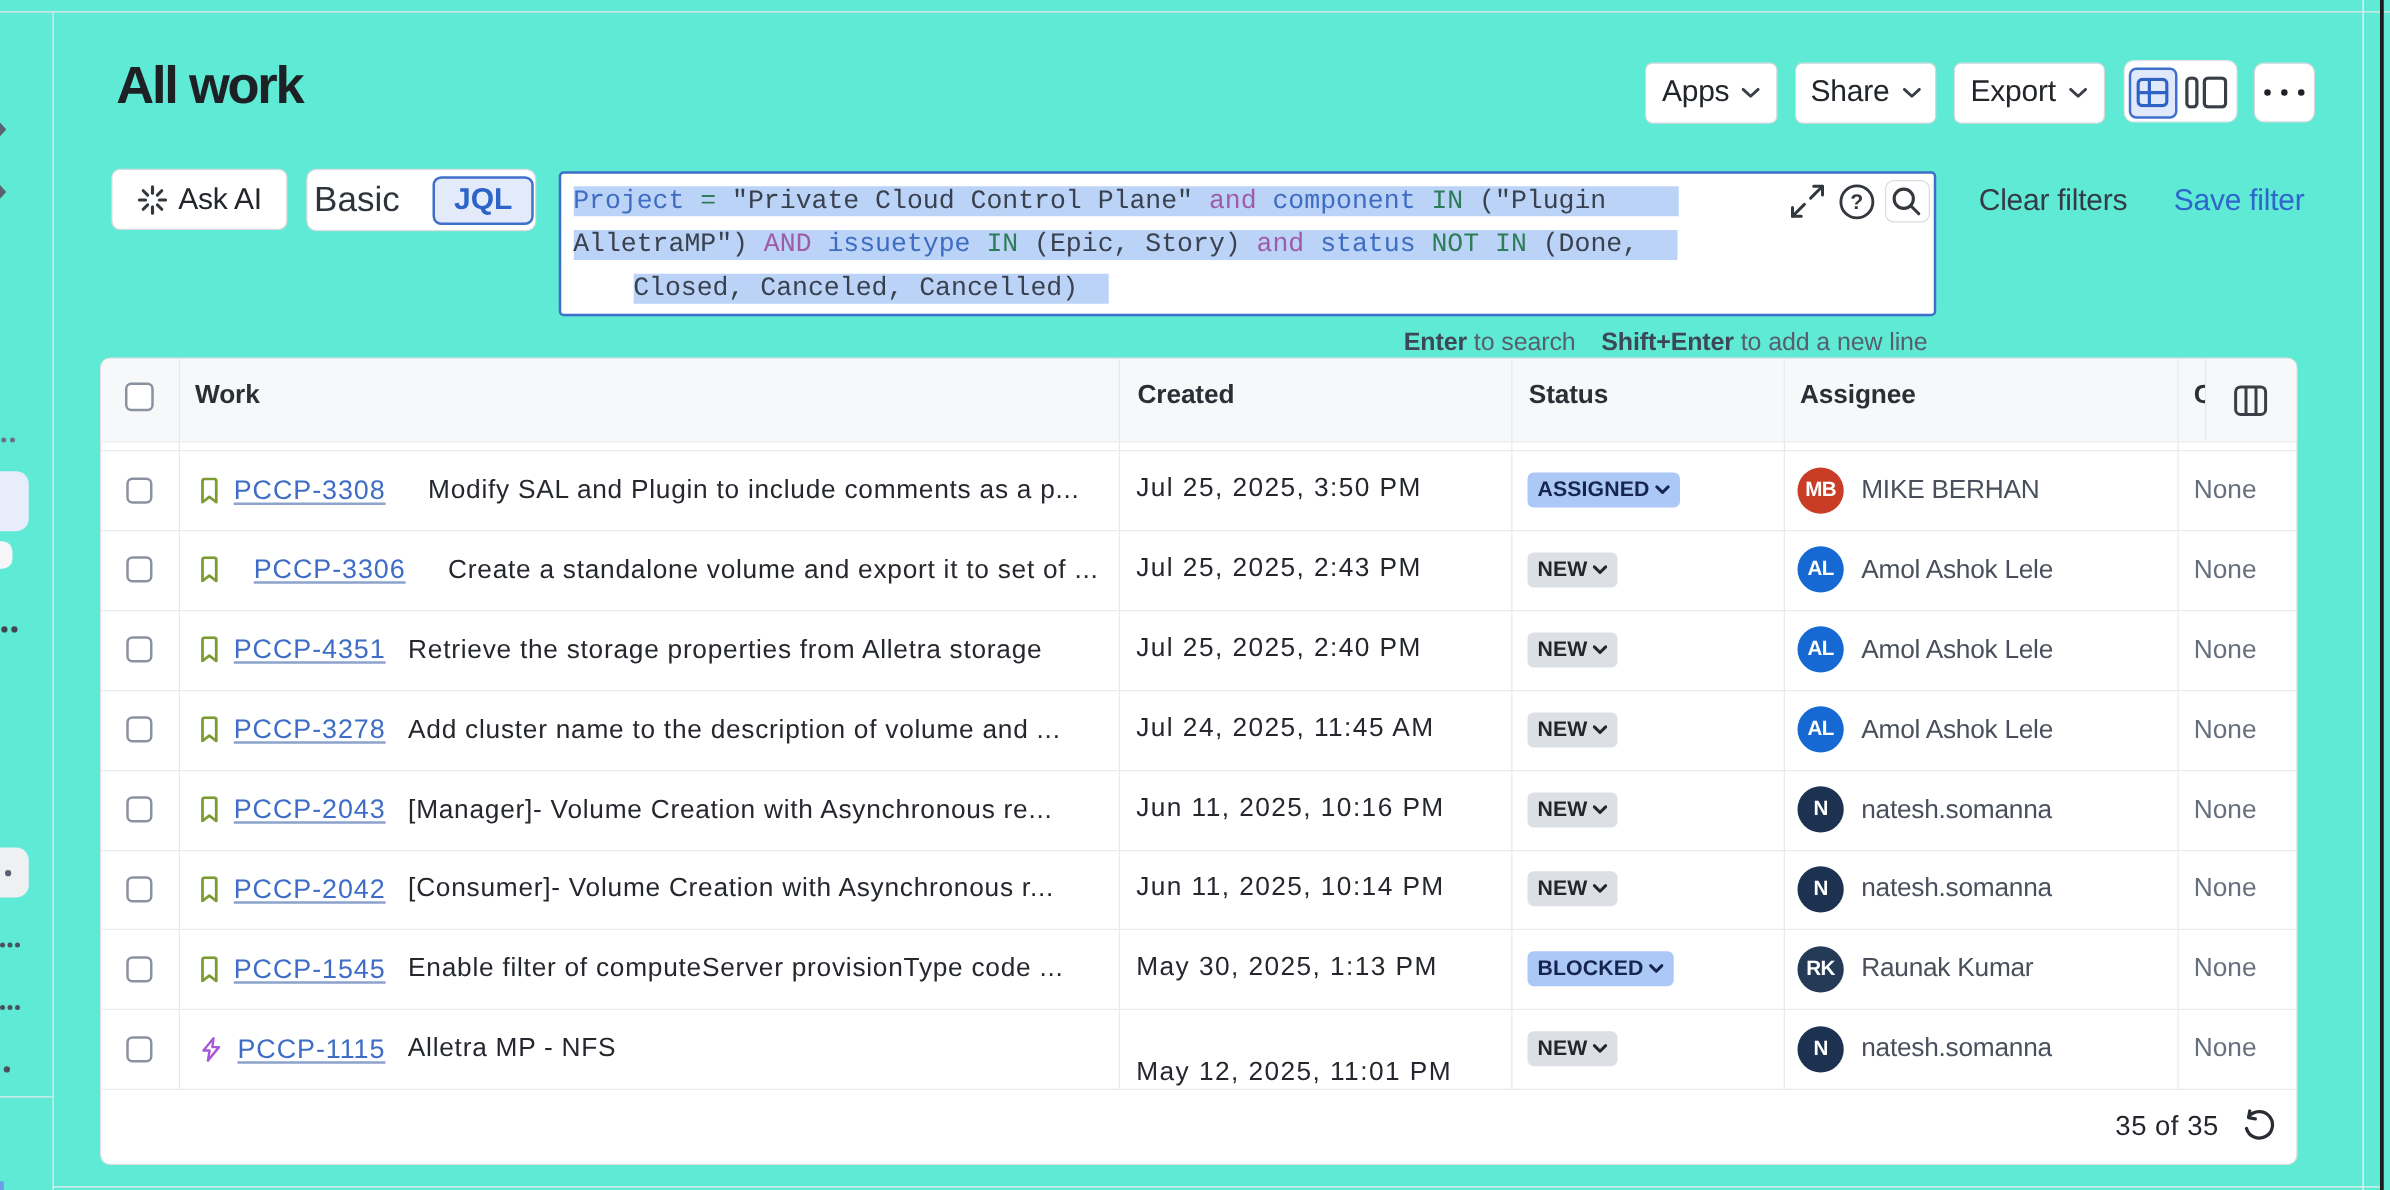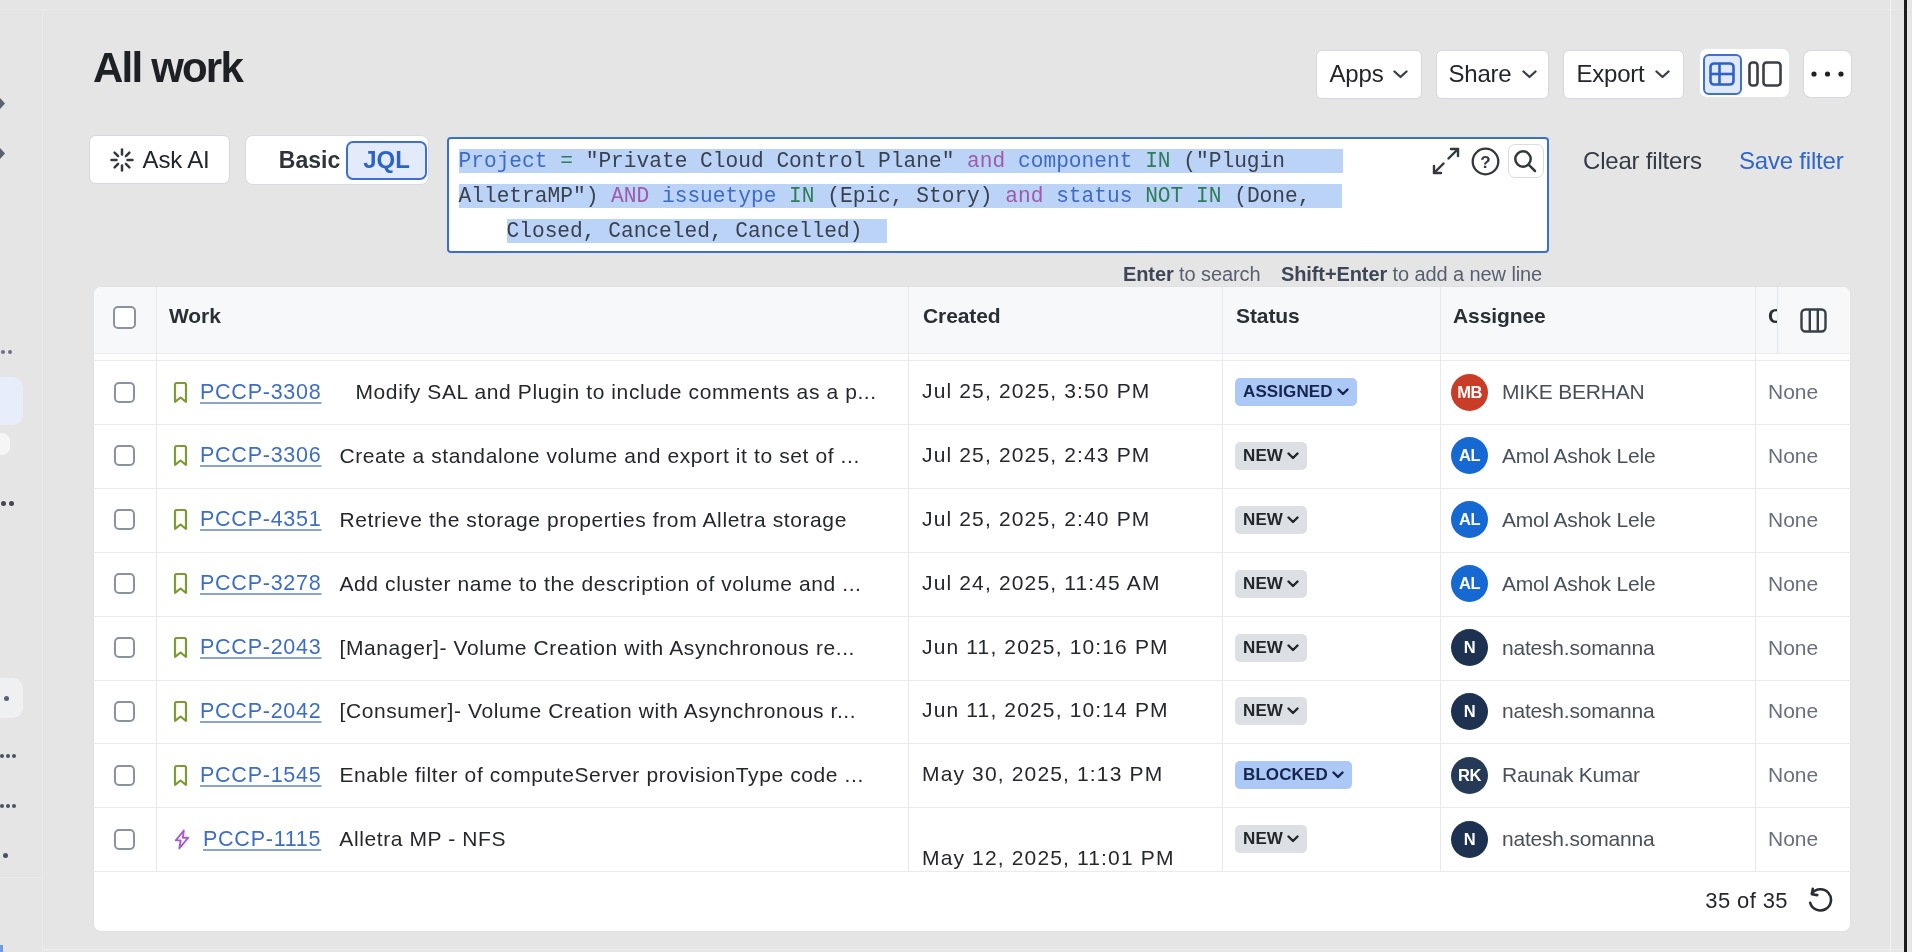--- a/index.html
+++ b/index.html
@@ -1,28 +1,28 @@
 <!DOCTYPE html>
 <html><head>
 <meta charset="utf-8">
 <style>
   * { margin:0; padding:0; box-sizing:border-box; }
   html,body { width:1912px; height:952px; background:#fff; overflow:hidden; }
   body { font-family:"Liberation Sans", sans-serif; color:#24272D; }
-  #page { position:relative; width:1912px; height:952px; background:#e5e5e5; overflow:hidden; }
+  #page { position:relative; width:1912px; height:952px; background:#5eead4; overflow:hidden; }
   .abs { position:absolute; }
   .hline { position:absolute; height:1px; background:#E8E9EB; }
   .vline { position:absolute; width:1px; background:#E8E9EB; }
   .btn { position:absolute; background:#fff; border:1.5px solid #D5D9DE; border-radius:6px;
          display:flex; align-items:center; justify-content:center; gap:10px;
          font-size:24px; font-weight:500; color:#22262B; letter-spacing:-0.2px; }
   h1 { position:absolute; left:93px; top:44px; font-size:42px; font-weight:700; color:#1D2125; letter-spacing:-1.8px; }
   .chev { width:15px; height:9px; }
   
-  #card { position:absolute; left:93px; top:286px; width:1758px; height:646px;
+  #card { position:absolute; left:80px; top:286px; width:1758px; height:646px;
           border:1.5px solid #DFE1E5; border-radius:8px; background:#fff; overflow:hidden; }
   .colsep { position:absolute; width:1px; background:#E7E9EC; top:0; }
   .rowline { position:absolute; left:0; width:100%; height:1px; background:#E9EBEE; }
   .hdrlab { position:absolute; font-size:21px; font-weight:700; color:#2A2E35; letter-spacing:-0.1px; margin-top:-5px; }
   .cb { position:absolute; width:21px; height:21px; border:2px solid #8A92A0; border-radius:5px; background:#fff; }
   .key { font-size:21.5px; letter-spacing:0.75px; font-weight:500; color:#3D6DC6; text-decoration:underline; text-underline-offset:2.5px; text-decoration-thickness:2px; text-decoration-color:#8CA3CC; white-space:pre; }
   .summ { font-size:21px; color:#24272D; letter-spacing:0.6px; white-space:pre; }
   .date { position:absolute; left:828px; margin-top:-1px; font-size:21px; color:#24272D; letter-spacing:1.15px; white-space:pre; }
   .chip { position:absolute; left:1141px; height:28px; border-radius:5px; display:flex; align-items:center;
           padding:0 8px; gap:4px; font-size:17px; font-weight:700; letter-spacing:0.1px; }
@@ -117,21 +117,21 @@
           <line x1="12" y1="17.5" x2="12" y2="22.5"></line>
         <line x1="1.5" y1="12" x2="6.5" y2="12"></line>
           <line x1="17.5" y1="12" x2="22.5" y2="12"></line>
         <line x1="4.6" y1="4.6" x2="8.1" y2="8.1"></line>
           <line x1="15.9" y1="15.9" x2="19.4" y2="19.4"></line>
         <line x1="4.6" y1="19.4" x2="8.1" y2="15.9"></line>
           <line x1="15.9" y1="8.1" x2="19.4" y2="4.6"></line>
       </g>
     </svg>Ask AI</div>
   <div class="abs" style="left:244.5px; top:135px; width:184px; height:50px; border:1.5px solid #D8DBDF; border-radius:8px; background:#fff;"></div>
-  <div class="abs" style="left:262px; top:135px; width:95px; height:50px; display:flex; align-items:center; justify-content:center; font-size:23px; font-weight:700; color:#2F343B;">Basic</div>
+  <div class="abs" style="left:238px; top:135px; width:95px; height:50px; display:flex; align-items:center; justify-content:center; font-size:28px; font-weight:400; color:#2F343B;">Basic</div>
   <div class="abs" style="left:346px; top:140.5px; width:81px; height:39.5px; border:2px solid #3E70CB; background:#E3EBFA; border-radius:7px; display:flex; align-items:center; justify-content:center; font-size:24px; font-weight:600; color:#2C63C9;">JQL</div>
 
   <div id="jqlbox">
     <div class="jline" style="top:5.4px;"><span class="sel" style="padding-right:58px;"><span class="kf">Project</span> <span class="ko">=</span> "Private Cloud Control Plane" <span class="kk">and</span> <span class="kf">component</span> <span class="ko">IN</span> ("Plugin</span></div>
     <div class="jline" style="top:40.1px;"><span class="sel" style="padding-right:32px;">AlletraMP") <span class="kk">AND</span> <span class="kf">issuetype</span> <span class="ko">IN</span> (Epic, Story) <span class="kk">and</span> <span class="kf">status</span> <span class="ko">NOT IN</span> (Done,</span></div>
     <div class="jline" style="top:74.8px;"><span class="sel" style="padding-right:24px;margin-left:48px;">Closed, Canceled, Cancelled)</span></div>
   </div>
 
   <svg class="abs" style="left:1432px; top:147px;" width="28" height="28" viewBox="0 0 28 28">
     <g stroke="#33373E" stroke-width="2.4" stroke-linecap="round" stroke-linejoin="round" fill="none">
@@ -200,21 +200,21 @@
     </div>
     <div class="date" style="top:93.0px;">Jul 25, 2025, 3:50 PM</div>
     <div class="chip chipblue" style="top:91.0px;">ASSIGNED<svg width="12" height="8" viewBox="0 0 12 8">
           <polyline points="1.5,1.5 6,6 10.5,1.5" fill="none" stroke="#16254E" stroke-width="2.4" stroke-linecap="round" stroke-linejoin="round"></polyline>
         </svg></div>
     <div class="av" style="top:86.5px; background:#C93C26;">MB</div>
     <div class="aname" style="top:93.0px;">MIKE BERHAN</div>
     <div class="none" style="top:93.0px;">None</div>
 
     <div class="cb" style="left:20px; top:158.3px;"></div>
-    <div class="abs" style="left:79px; top:152.8px; height:32px; display:flex; align-items:center; gap:12px;">
+    <div class="abs" style="left:79px; top:152.8px; height:32px; display:flex; align-items:center; gap:28px;">
       <svg width="15" height="21" viewBox="0 0 15 21" style="flex:none;">
           <path d="M2 2.8 C2 1.8 2.8 1 3.8 1 H11.2 C12.2 1 13 1.8 13 2.8 V19.8 L7.5 15.5 L2 19.8 Z" fill="none" stroke="#7C9B33" stroke-width="2.2" stroke-linejoin="round"></path>
         </svg>
       <span class="key">PCCP-3306</span>
       <span class="summ" style="margin-left:6px;">Create a standalone volume and export it to set of ...</span>
     </div>
     <div class="date" style="top:156.8px;">Jul 25, 2025, 2:43 PM</div>
     <div class="chip chipgray" style="top:154.8px;">NEW<svg width="12" height="8" viewBox="0 0 12 8">
           <polyline points="1.5,1.5 6,6 10.5,1.5" fill="none" stroke="#23272D" stroke-width="2.4" stroke-linecap="round" stroke-linejoin="round"></polyline>
         </svg></div>

